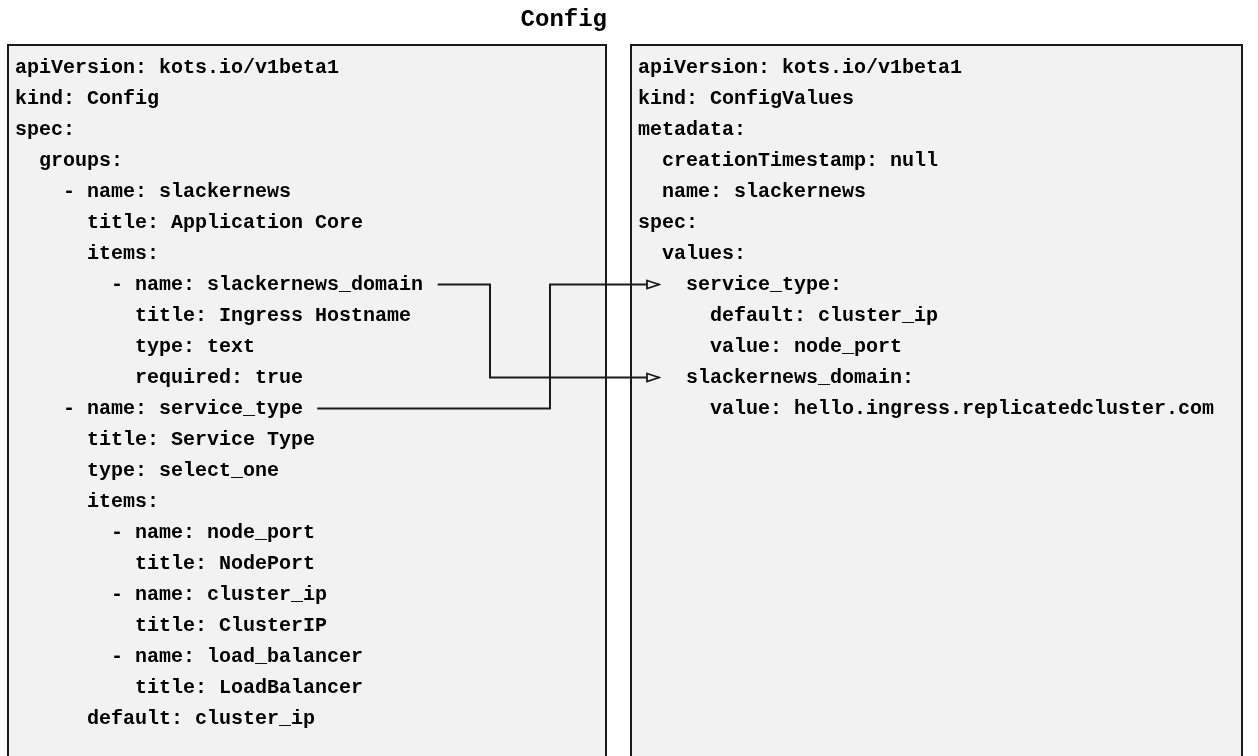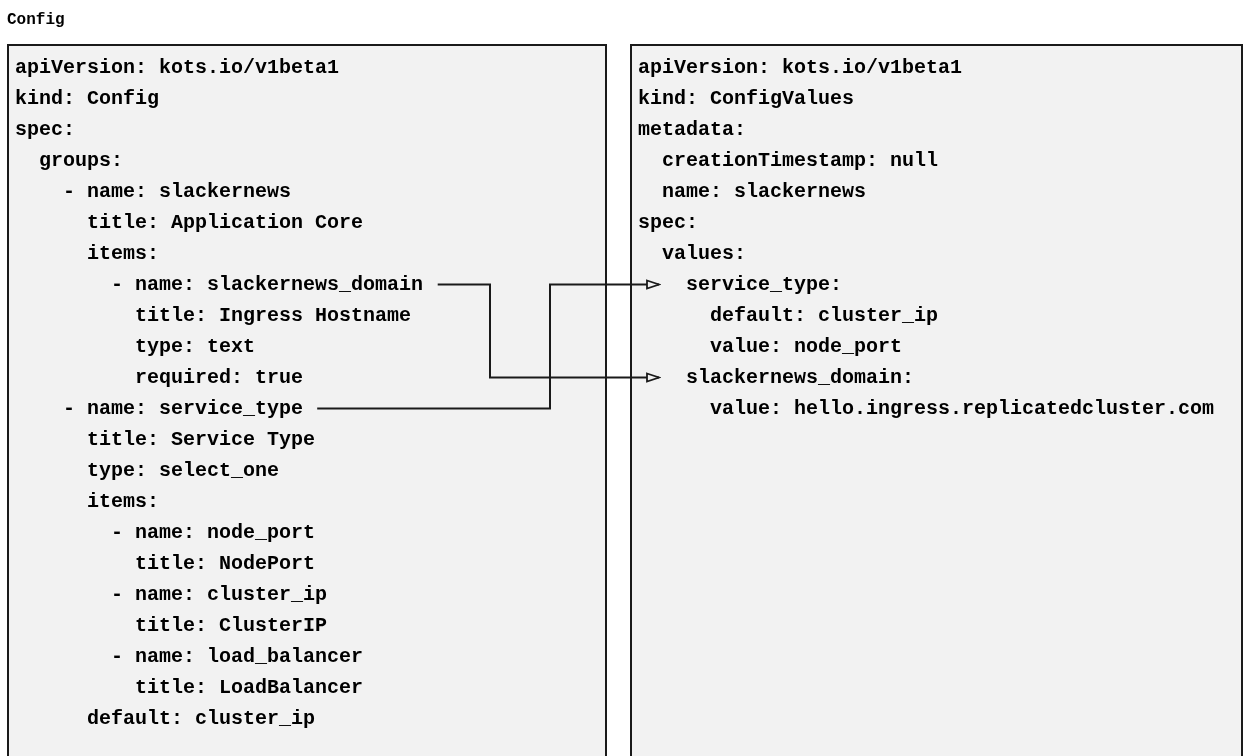--- a/index.html
+++ b/index.html
@@ -11,23 +11,23 @@
     position: relative;
     width: 1258px;
     height: 756px;
     background: #ffffff;
     font-family: "Liberation Mono", "DejaVu Sans Mono", monospace;
     overflow: hidden;
   }
   .panel-title {
     position: absolute;
     top: 7px;
-    text-align: left;
+    text-align: right;
     font-weight: bold;
-    font-size: 16px;
+    font-size: 24px;
     line-height: 26px;
     color: #000000;
   }
   .panel-title.left  { left: 7px;   width: 600px; }
   .panel-title.right { left: 630px; width: 613px; }
   .panel {
     position: absolute;
     top: 44px;
     height: 733px;
     background: #f2f2f2;

